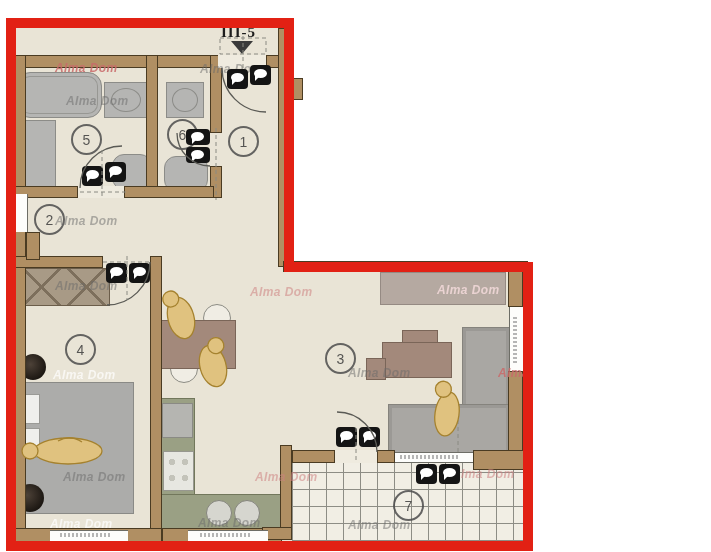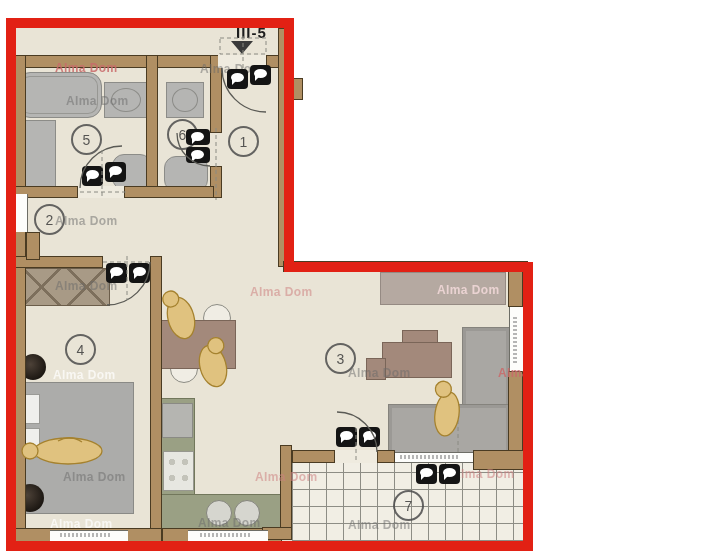--- a/index.html
+++ b/index.html
@@ -51,21 +51,21 @@
   .basin{background:#d6d6cf;border:1px solid #85857d;border-radius:50%;}
   .sofa{background:#a9a7a3;border:1px solid #85837d;box-shadow:0 0 0 3px #9b9995 inset;}
   .sideboard{background:#b5a9a1;border:1px solid #958a83;}
   
   .room-circle{
     width:27px;height:27px;border:2px solid #4d4d4d;border-radius:50%;
     display:flex;align-items:center;justify-content:center;
     color:#3c3c3c;font-size:14px;background:transparent;opacity:.85;
   }
   
-  .wm{font-size:12px;font-weight:bold;letter-spacing:.4px;white-space:nowrap;}
+  .wm{font-size:12px;font-weight:bold;letter-spacing:.4px;white-space:nowrap;font-style:italic;}
   .wm-pink{color:rgba(201,106,106,.85);}
   .wm-pink2{color:rgba(205,130,130,.55);}
   .wm-gray{color:rgba(105,105,105,.5);}
   .wm-white{color:rgba(255,255,255,.7);}
   .wm-rose{color:rgba(240,215,215,.9);}
   .clip{overflow:hidden;}
   
   .stamp{display:flex;gap:2px;}
   .stamp.v{flex-direction:column;}
   .tile{width:21px;height:20px;background:#141414;border-radius:4px;position:relative;}
@@ -166,21 +166,21 @@
 
   <div class="abs doorgap" style="left:218px;top:55px;width:48px;height:13px;"></div>
   <div class="abs doorgap" style="left:78px;top:186px;width:46px;height:12px;"></div>
   <div class="abs doorgap" style="left:335px;top:450px;width:42px;height:13px;"></div>
 
   <div class="abs micro" style="left:60px;top:533px;width:52px;"></div>
   <div class="abs micro" style="left:200px;top:533px;width:52px;"></div>
   <div class="abs micro" style="left:400px;top:455px;width:60px;"></div>
   <div class="abs micro-v" style="left:513px;top:315px;height:48px;"></div>
 
-  <div class="abs unit-label" style="left:236px;top:24px;">III-5</div>
+  <div class="abs unit-label" style="left:221px;top:24px;font-family:Liberation Serif, serif;">III-5</div>
   <div class="abs tri-down" style="left:231px;top:41px;"></div>
 
   <div class="abs room-circle" style="left:228px;top:126px;">
       <span>1</span>
     </div>
   <div class="abs room-circle" style="left:34px;top:204px;">
       <span>2</span>
     </div>
   <div class="abs room-circle" style="left:325px;top:343px;">
       <span>3</span>

